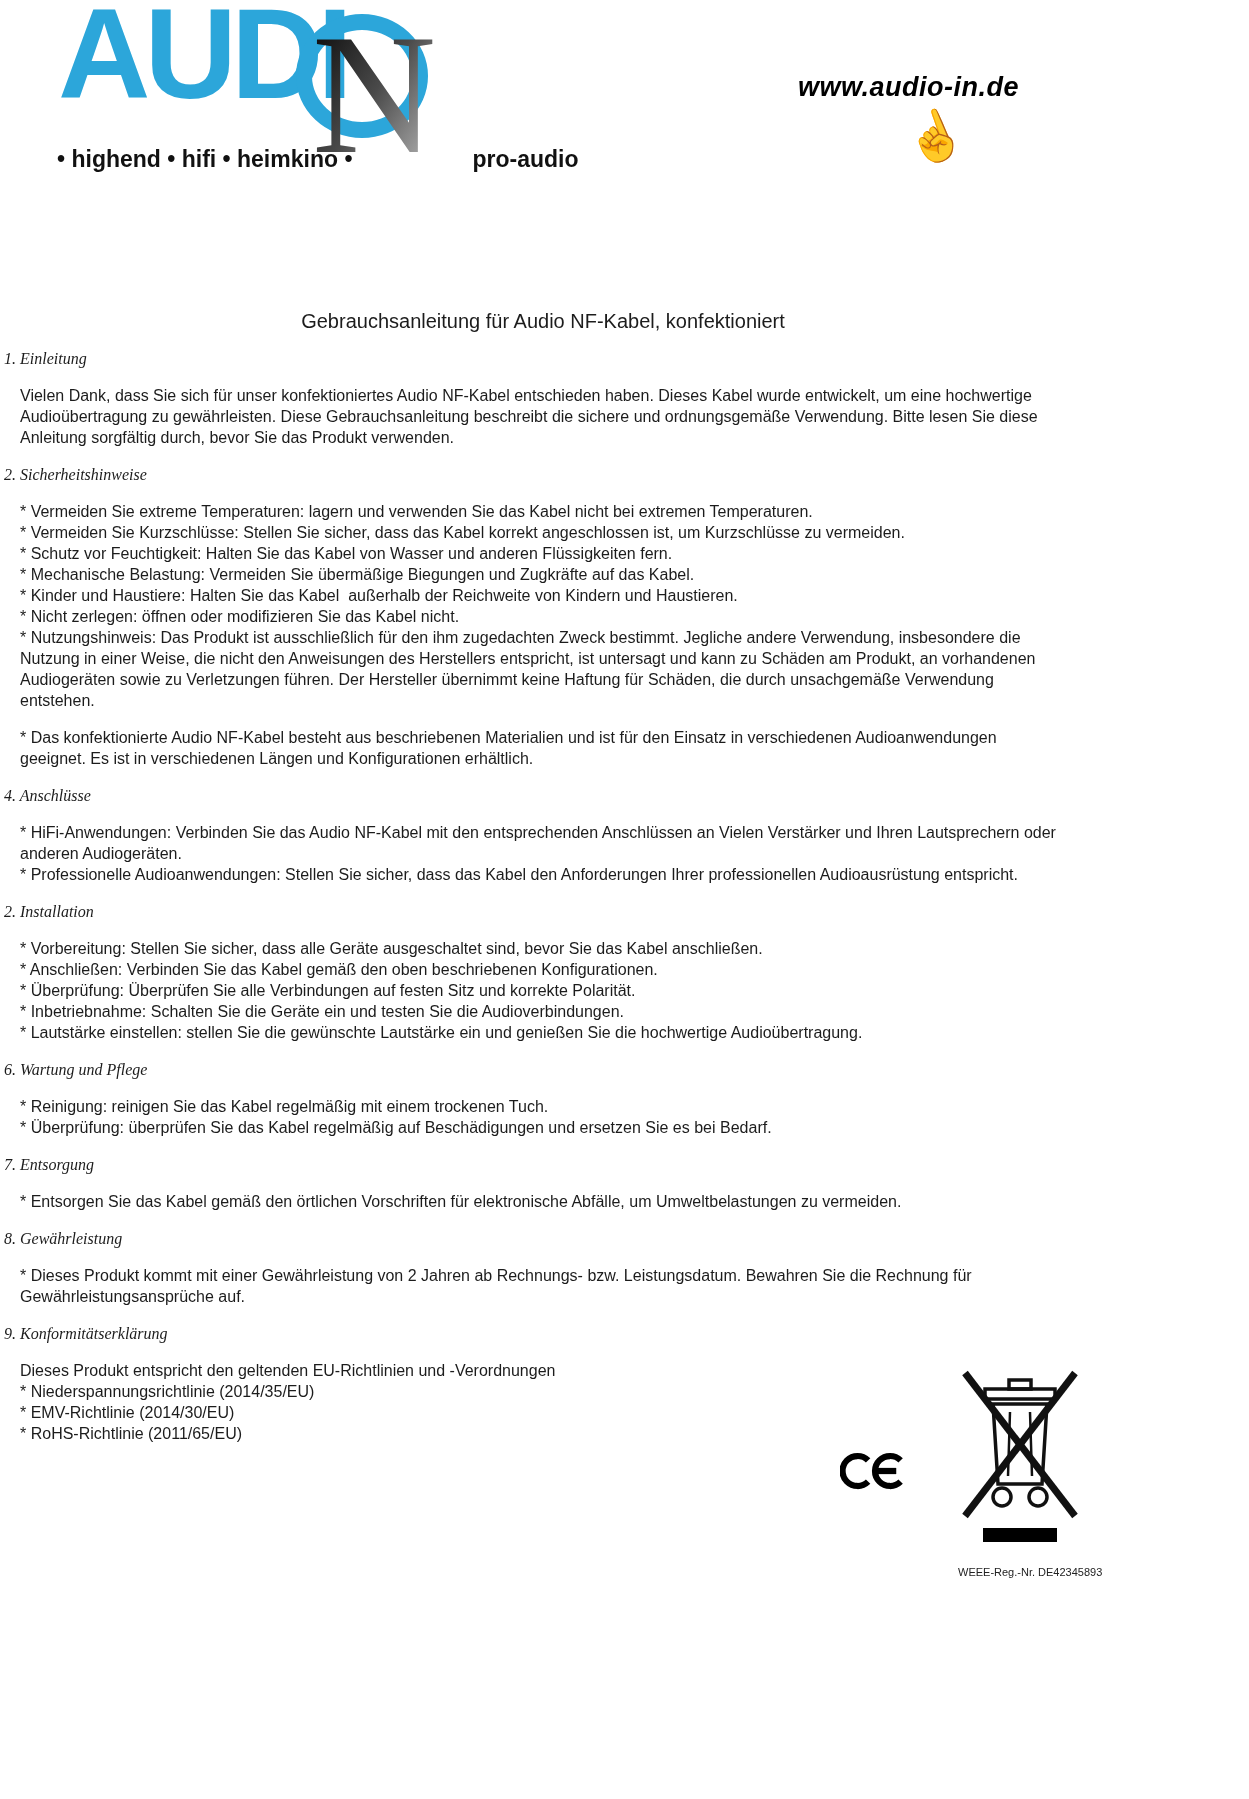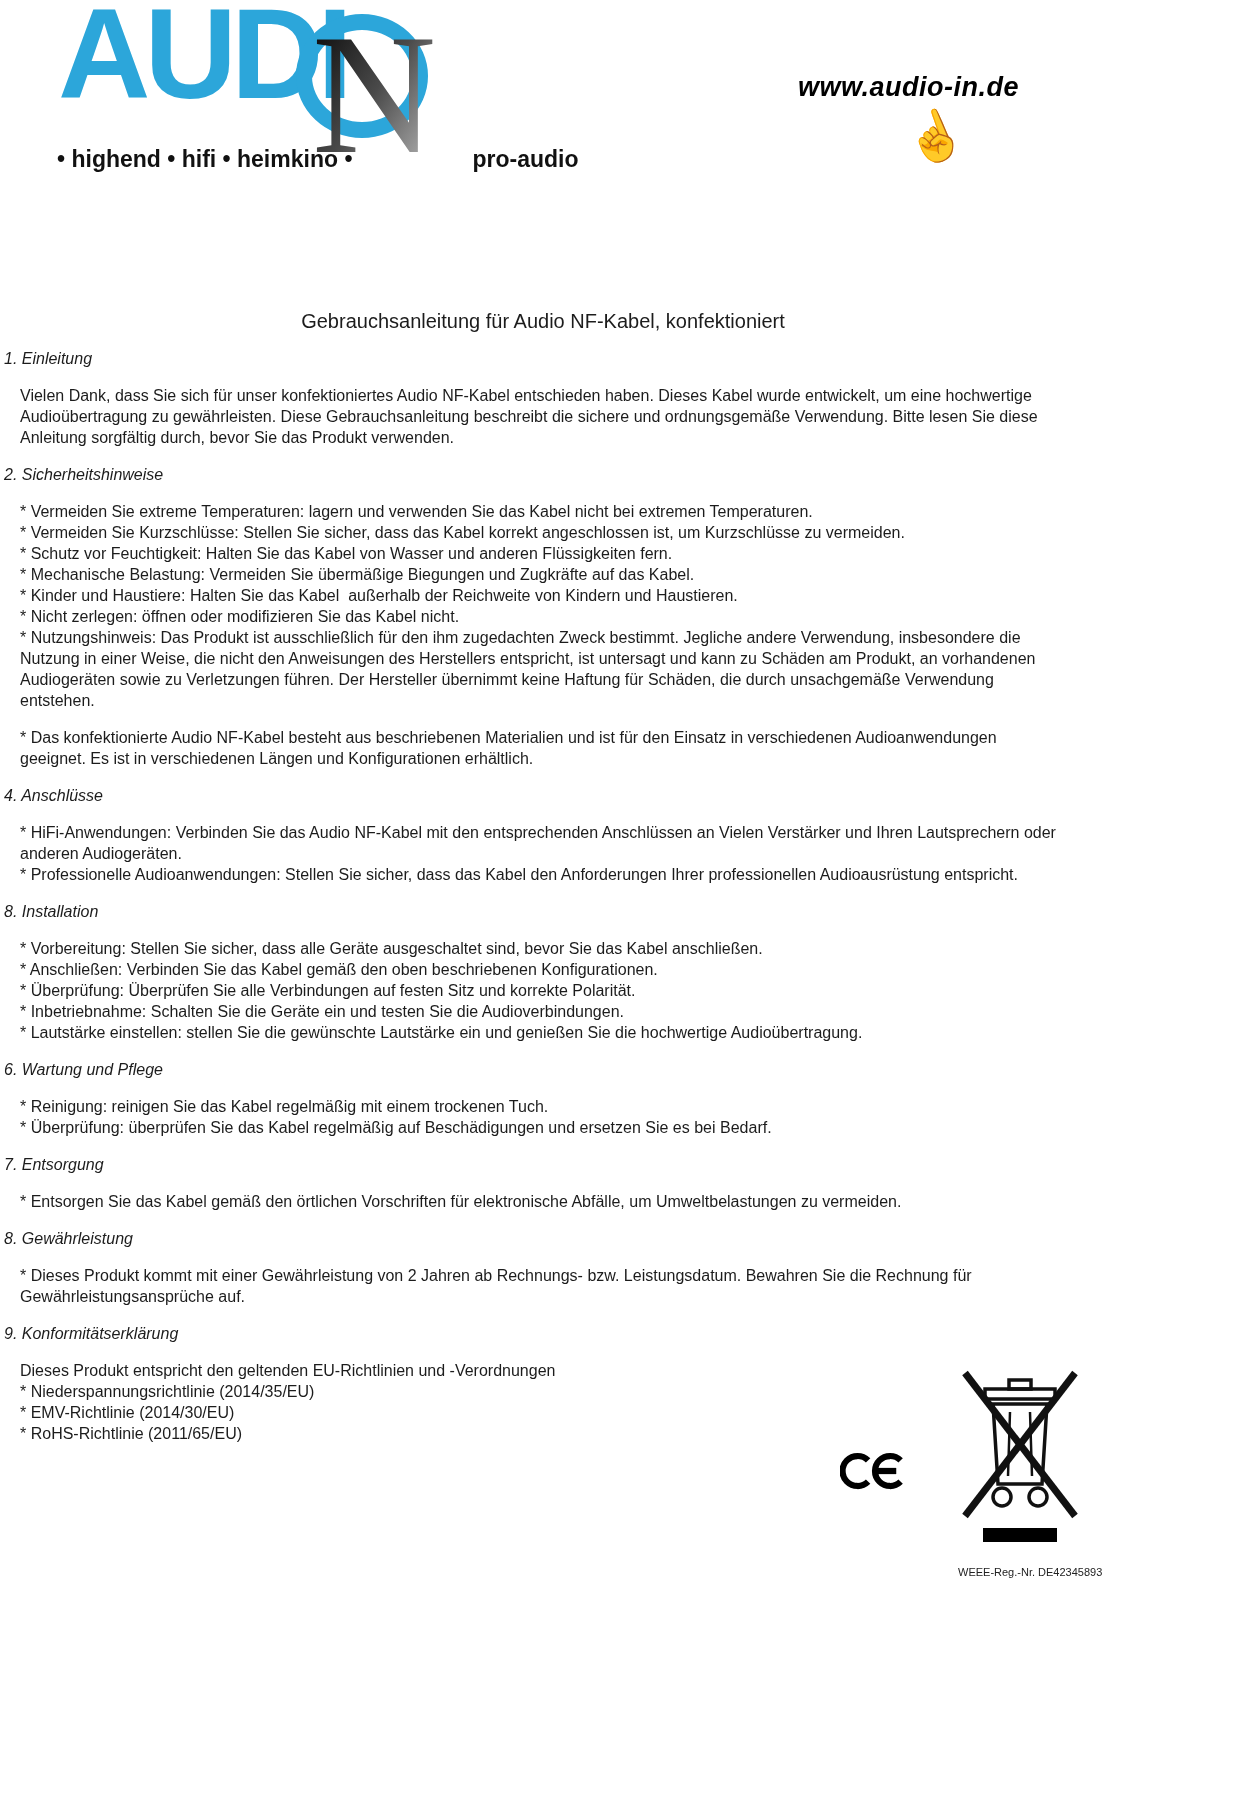--- a/index.html
+++ b/index.html
@@ -45,21 +45,21 @@
   }
 
   
   main { position:absolute; left:4px; top:308px; width:1078px; }
   h1 {
     margin:0 0 8px 0;
     font-size:20px; font-weight:400; line-height:26px; color:#1c1c1c;text-align:center;
   }
   .sec h2 {
     margin:14px 0 0 0;
-    font-size:16px; font-weight:400; font-style:italic; line-height:21px;
+    font-size:16px; font-weight:400; font-style:italic; line-height:21px;font-family:Liberation Serif, serif;
   }
   .sec p {
     margin:16px;
     font-size:16px; line-height:21px;
     white-space:pre-wrap;
   }
 
   
   .ce-mark { position:absolute; left:840px; top:1452px; }
   .weee-mark { position:absolute; left:955px; top:1368px; }
@@ -117,21 +117,21 @@
       <p>* Das konfektionierte Audio NF-Kabel besteht aus beschriebenen Materialien und ist für den Einsatz in verschiedenen Audioanwendungen geeignet. Es ist in verschiedenen Längen und Konfigurationen erhältlich.</p>
     </section>
 
     <section class="sec">
       <h2>4. Anschlüsse</h2>
       <p>* HiFi-Anwendungen: Verbinden Sie das Audio NF-Kabel mit den entsprechenden Anschlüssen an Vielen Verstärker und Ihren Lautsprechern oder anderen Audiogeräten.
 * Professionelle Audioanwendungen: Stellen Sie sicher, dass das Kabel den Anforderungen Ihrer professionellen Audioausrüstung entspricht.</p>
     </section>
 
     <section class="sec">
-      <h2>8. Installation</h2>
+      <h2>2. Installation</h2>
       <p>* Vorbereitung: Stellen Sie sicher, dass alle Geräte ausgeschaltet sind, bevor Sie das Kabel anschließen.
 * Anschließen: Verbinden Sie das Kabel gemäß den oben beschriebenen Konfigurationen.
 * Überprüfung: Überprüfen Sie alle Verbindungen auf festen Sitz und korrekte Polarität.
 * Inbetriebnahme: Schalten Sie die Geräte ein und testen Sie die Audioverbindungen.
 * Lautstärke einstellen: stellen Sie die gewünschte Lautstärke ein und genießen Sie die hochwertige Audioübertragung.</p>
     </section>
 
     <section class="sec">
       <h2>6. Wartung und Pflege</h2>
       <p>* Reinigung: reinigen Sie das Kabel regelmäßig mit einem trockenen Tuch.

